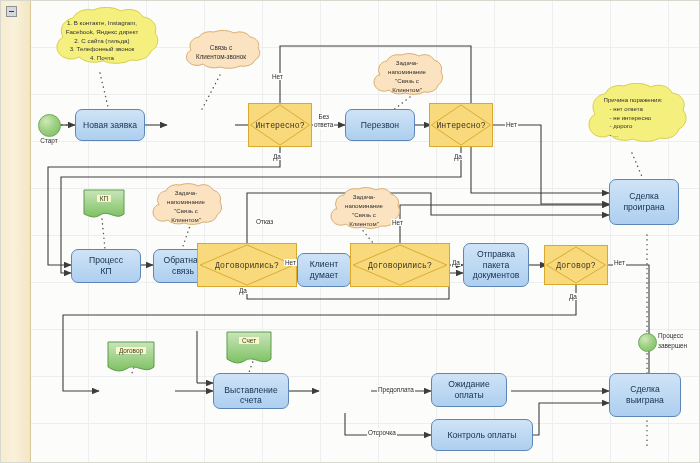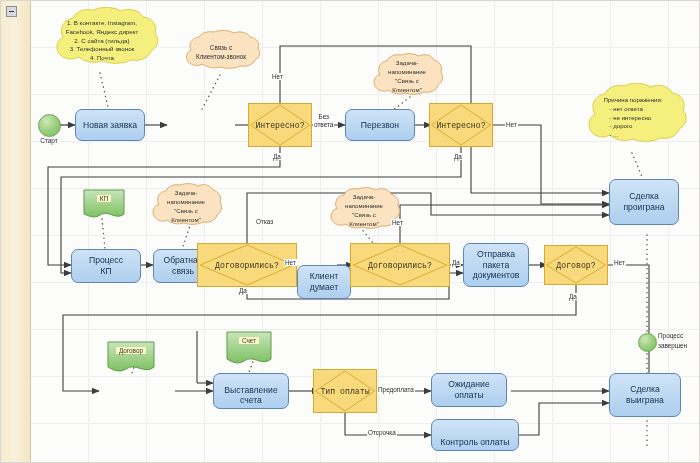--- a/index.html
+++ b/index.html
@@ -290,21 +290,21 @@
     <span>связь</span>
   </div>
 
   <div class="node decision" style="left:196px; top:242px; width:100px; height:44px;">
     <svg class="diamond-shape" viewBox="0 0 100 44">
       <polygon points="50,1 99,22 50,43 1,22" fill="#f8d97b" stroke="#d9a92f" stroke-width="1"></polygon>
     </svg>
     <span class="dlabel">Договорились?</span>
   </div>
 
-  <div class="node process" style="left:296px; top:264px; width:54px; height:34px; flex-direction:column;">
+  <div class="node process" style="left:296px; top:252px; width:54px; height:34px; flex-direction:column;">
     <span>Клиент</span>
     <span>думает</span>
   </div>
 
   <div class="node decision" style="left:349px; top:242px; width:100px; height:44px;">
     <svg class="diamond-shape" viewBox="0 0 100 44">
       <polygon points="50,1 99,22 50,43 1,22" fill="#f8d97b" stroke="#d9a92f" stroke-width="1"></polygon>
     </svg>
     <span class="dlabel">Договорились?</span>
   </div>
@@ -327,33 +327,27 @@
     <div>Процесс</div>
     <div>завершен</div>
   </div>
 
 
   <div class="node process" style="left:212px; top:372px; width:76px; height:36px; flex-direction:column;justify-content:flex-end;">
     <span>Выставление</span>
     <span>счета</span>
   </div>
 
-  <div class="node decision" style="left:312px; top:368px; width:64px; height:44px;">
-    <svg class="diamond-shape" viewBox="0 0 64 44">
-      <polygon points="32,1 63,22 32,43 1,22" fill="#f8d97b" stroke="#d9a92f" stroke-width="1"></polygon>
-    </svg>
-    <span class="dlabel">Тип оплаты</span>
-  </div>
 
   <div class="node process" style="left:430px; top:372px; width:76px; height:34px; flex-direction:column;">
     <span>Ожидание</span>
     <span>оплаты</span>
   </div>
 
-  <div class="node process" style="left:430px; top:418px; width:88px; height:32px;align-items:flex-end;">
+  <div class="node process" style="left:430px; top:418px; width:102px; height:32px;">
     <span>Контроль оплаты</span>
   </div>
 
   <div class="node process" style="left:608px; top:372px; width:72px; height:44px; flex-direction:column;">
     <span>Сделка</span>
     <span>выиграна</span>
   </div>
 
   <div class="cloud" style="left:40px; top:6px; width:122px; height:68px;">
     <svg width="122" height="68" viewBox="0 0 122 68">

